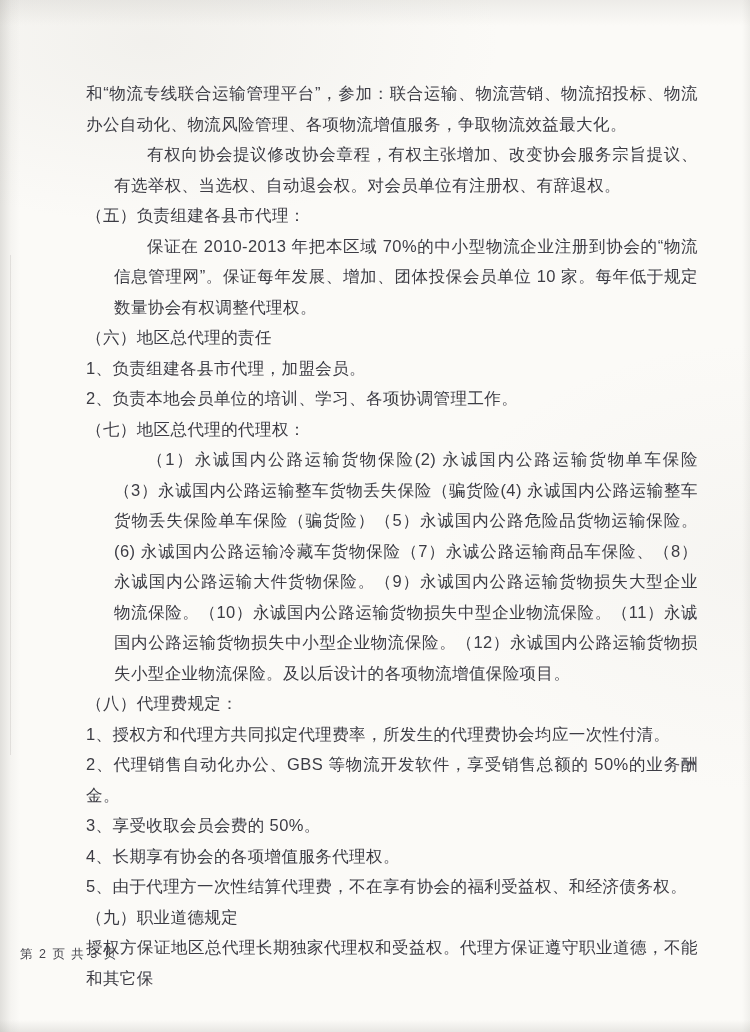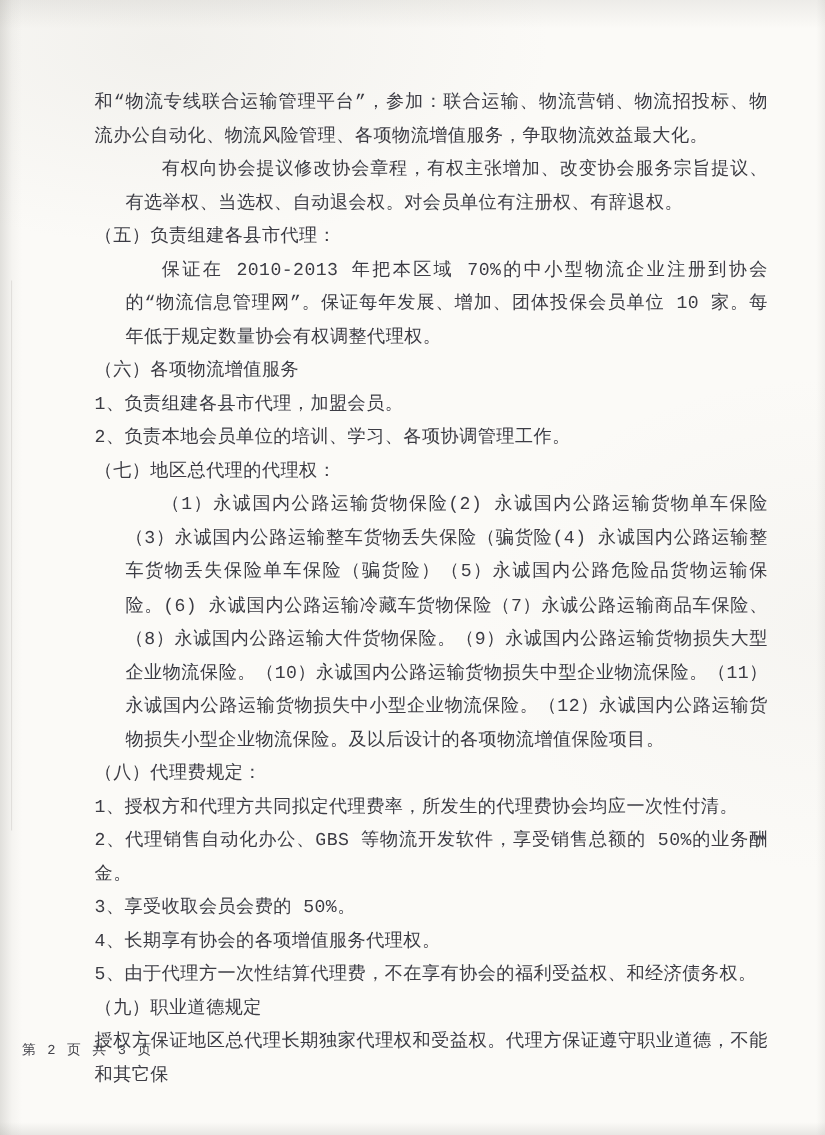--- a/index.html
+++ b/index.html
@@ -11,21 +11,21 @@
     overflow: hidden;
   }
   .page {
     position: relative;
     width: 750px;
     height: 1032px;
     background:
       radial-gradient(ellipse 500px 260px at 20% 4%, rgba(205,203,196,0.20), rgba(205,203,196,0) 70%),
       radial-gradient(ellipse 420px 300px at 100% 55%, rgba(210,208,202,0.12), rgba(210,208,202,0) 75%),
       #fbfaf7;
-    font-family: Liberation Mono, monospace;
+    font-family: Liberation Sans, sans-serif;
     color: #3c3c44;
     overflow: hidden;
   }
   .shadow { position: absolute; pointer-events: none; }
   .shadow-top {
     top: 0; left: 0; width: 100%; height: 26px;
     background: linear-gradient(to bottom, rgba(150,148,142,0.14), rgba(150,148,142,0));
   }
   .shadow-left {
     top: 0; left: 0; width: 20px; height: 100%;
@@ -83,21 +83,21 @@
   <div class="shadow shadow-left"></div>
   <div class="shadow shadow-right"></div>
   <div class="shadow shadow-bottom"></div>
   <div class="scan-line"></div>
 
   <div class="doc-body">
     <p>和“物流专线联合运输管理平台”，参加：联合运输、物流营销、物流招投标、物流办公自动化、物流风险管理、各项物流增值服务，争取物流效益最大化。</p>
     <p class="indent">有权向协会提议修改协会章程，有权主张增加、改变协会服务宗旨提议、有选举权、当选权、自动退会权。对会员单位有注册权、有辞退权。</p>
     <p class="heading">（五）负责组建各县市代理：</p>
     <p class="indent">保证在 2010-2013 年把本区域 70%的中小型物流企业注册到协会的“物流信息管理网”。保证每年发展、增加、团体投保会员单位 10 家。每年低于规定数量协会有权调整代理权。</p>
-    <p class="heading">（六）各项物流增值服务</p>
+    <p class="heading">（六）地区总代理的责任</p>
     <p>1、负责组建各县市代理，加盟会员。</p>
     <p>2、负责本地会员单位的培训、学习、各项协调管理工作。</p>
     <p class="heading">（七）地区总代理的代理权：</p>
     <p class="indent">（1）永诚国内公路运输货物保险(2) 永诚国内公路运输货物单车保险（3）永诚国内公路运输整车货物丢失保险（骗货险(4) 永诚国内公路运输整车货物丢失保险单车保险（骗货险）（5）永诚国内公路危险品货物运输保险。(6) 永诚国内公路运输冷藏车货物保险（7）永诚公路运输商品车保险、（8）永诚国内公路运输大件货物保险。（9）永诚国内公路运输货物损失大型企业物流保险。（10）永诚国内公路运输货物损失中型企业物流保险。（11）永诚国内公路运输货物损失中小型企业物流保险。（12）永诚国内公路运输货物损失小型企业物流保险。及以后设计的各项物流增值保险项目。</p>
     <p class="heading">（八）代理费规定：</p>
     <p>1、授权方和代理方共同拟定代理费率，所发生的代理费协会均应一次性付清。</p>
     <p>2、代理销售自动化办公、GBS 等物流开发软件，享受销售总额的 50%的业务酬金。</p>
     <p>3、享受收取会员会费的 50%。</p>
     <p>4、长期享有协会的各项增值服务代理权。</p>
     <p>5、由于代理方一次性结算代理费，不在享有协会的福利受益权、和经济债务权。</p>

